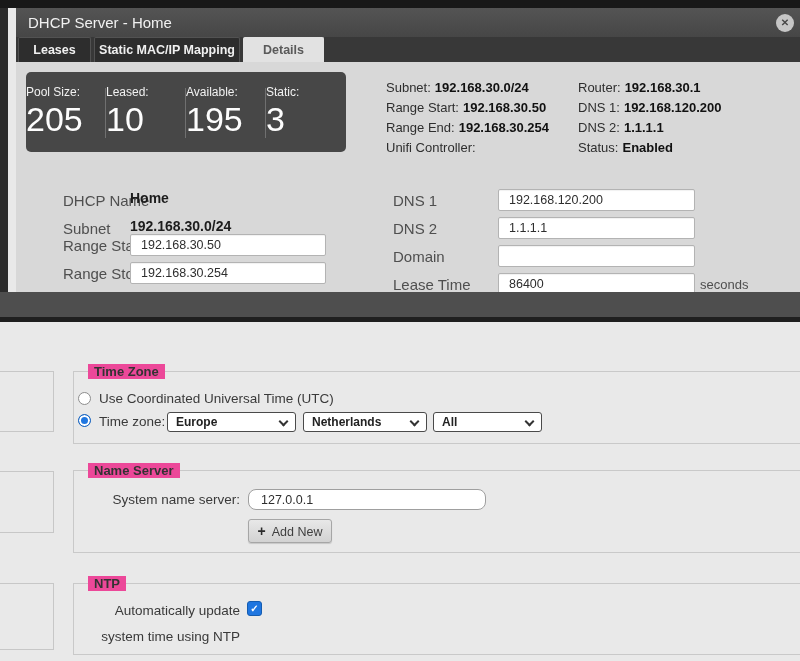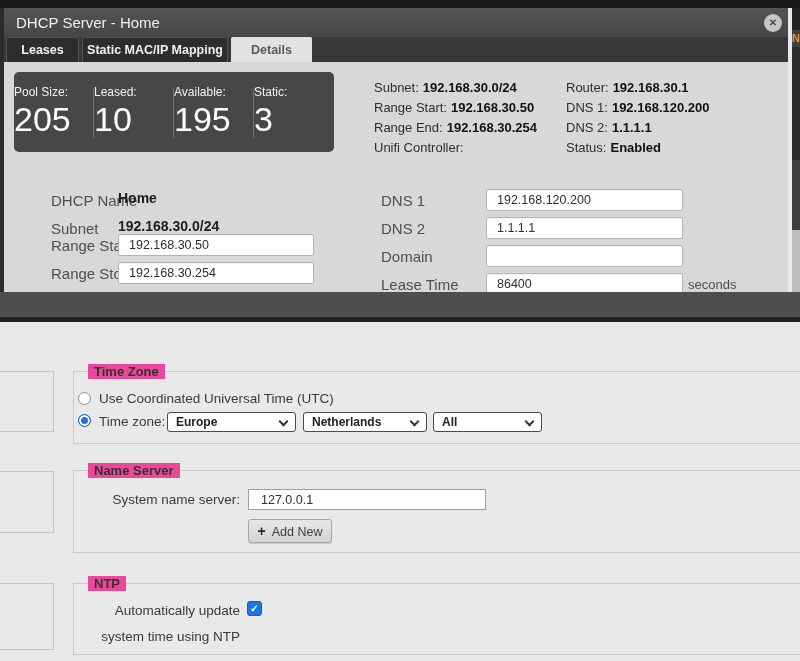--- a/index.html
+++ b/index.html
@@ -10,21 +10,21 @@
   .top-black  { position:absolute; left:0; top:0; width:800px; height:8px; background:#181818; }
   .left-strip { position:absolute; left:0; top:8px; width:8px; height:284px; background:#2b2b2b; }
   .right-strip{ position:absolute; left:792px; top:8px; width:8px; height:284px; }
   .rs-seg1 { height:22px;  background:#242424; }
   .rs-seg2 { height:17px;  background:#3f3f3f; color:#d79746; font-size:11px; font-weight:bold; line-height:17px; overflow:hidden; }
   .rs-seg3 { height:113px; background:#2b2b2b; }
   .rs-seg4 { height:70px;  background:#3e3e3e; }
   .rs-seg5 { height:62px;  background:#bdbdbd; }
 
   
-  .modal { position:absolute; left:4px; top:8px; width:784px; height:288px; }
+  .modal { position:absolute; left:16px; top:8px; width:784px; height:288px; }
   .modal-header { position:relative; height:29px; background:linear-gradient(#545454,#464646); }
   .modal-title  { padding-left:12px; line-height:29px; font-size:15px; color:#f1f1f1; }
   .close-btn { position:absolute; right:6px; top:6px; width:18px; height:18px; border-radius:50%;
                background:#c6c6c6; color:#474747; font-size:10px; font-weight:bold; line-height:18px;
                text-align:center; cursor:pointer; }
   .modal-tabs { position:relative; height:25px; background:#383838; display:flex; align-items:center; }
   .tab { height:25px; line-height:25px; text-align:center; font-size:12.5px; font-weight:bold;
          color:#f0f0f0; background:#2d2d2d; border:1px solid #525252; border-bottom:none;
          border-radius:2px 2px 0 0; cursor:pointer; }
   .tab-leases  { width:73px;  margin-left:2px; }
@@ -80,21 +80,21 @@
   .opt-label { position:absolute; font-size:13.5px; color:#3a3a3a; white-space:nowrap; }
 
   .select { position:absolute; height:20px; background:#fff; border:1px solid #4a4a4a; border-radius:3px;
             font-size:12px; font-weight:bold; color:#222; line-height:18px; padding-left:8px;
             cursor:pointer; }
   .chevron { position:absolute; right:8px; top:5px; width:7px; height:7px;
              border-left:2px solid #333; border-bottom:2px solid #333; transform:rotate(-45deg); }
 
   .ns-label { position:absolute; left:20px; width:146px; text-align:right; font-size:13.5px; color:#3a3a3a; }
   .ns-input { position:absolute; left:174px; top:18px; width:238px; height:21px; background:#fff;
-              border:1px solid #9f9f9f; border-radius:0; font-family:"Liberation Sans",sans-serif;
+              border:1px solid #9f9f9f; border-radius:8px; font-family:"Liberation Sans",sans-serif;
               font-size:12.5px; color:#2e2e2e; padding:0 12px; }
   .add-btn { position:absolute; left:174px; top:48px; width:84px; height:24px;
              background:linear-gradient(#e8e8e8,#d2d2d2); border:1px solid #a6a6a6; border-radius:3px;
              font-size:12.5px; color:#3f3f3f; text-align:center; line-height:22px; cursor:pointer;
              box-shadow:0 1px 1px rgba(0,0,0,0.15); }
   .add-btn .plus { font-weight:bold; font-size:14px; margin-right:6px; color:#2b2b2b; }
 
   .ntp-line { position:absolute; left:20px; width:146px; text-align:right; font-size:13.5px; color:#3a3a3a; }
   .checkbox { position:absolute; left:173px; top:17px; width:15px; height:15px; background:#1f76e0;
               border:1px solid #155cb0; border-radius:3px; color:#fff; font-size:10px; font-weight:bold;

